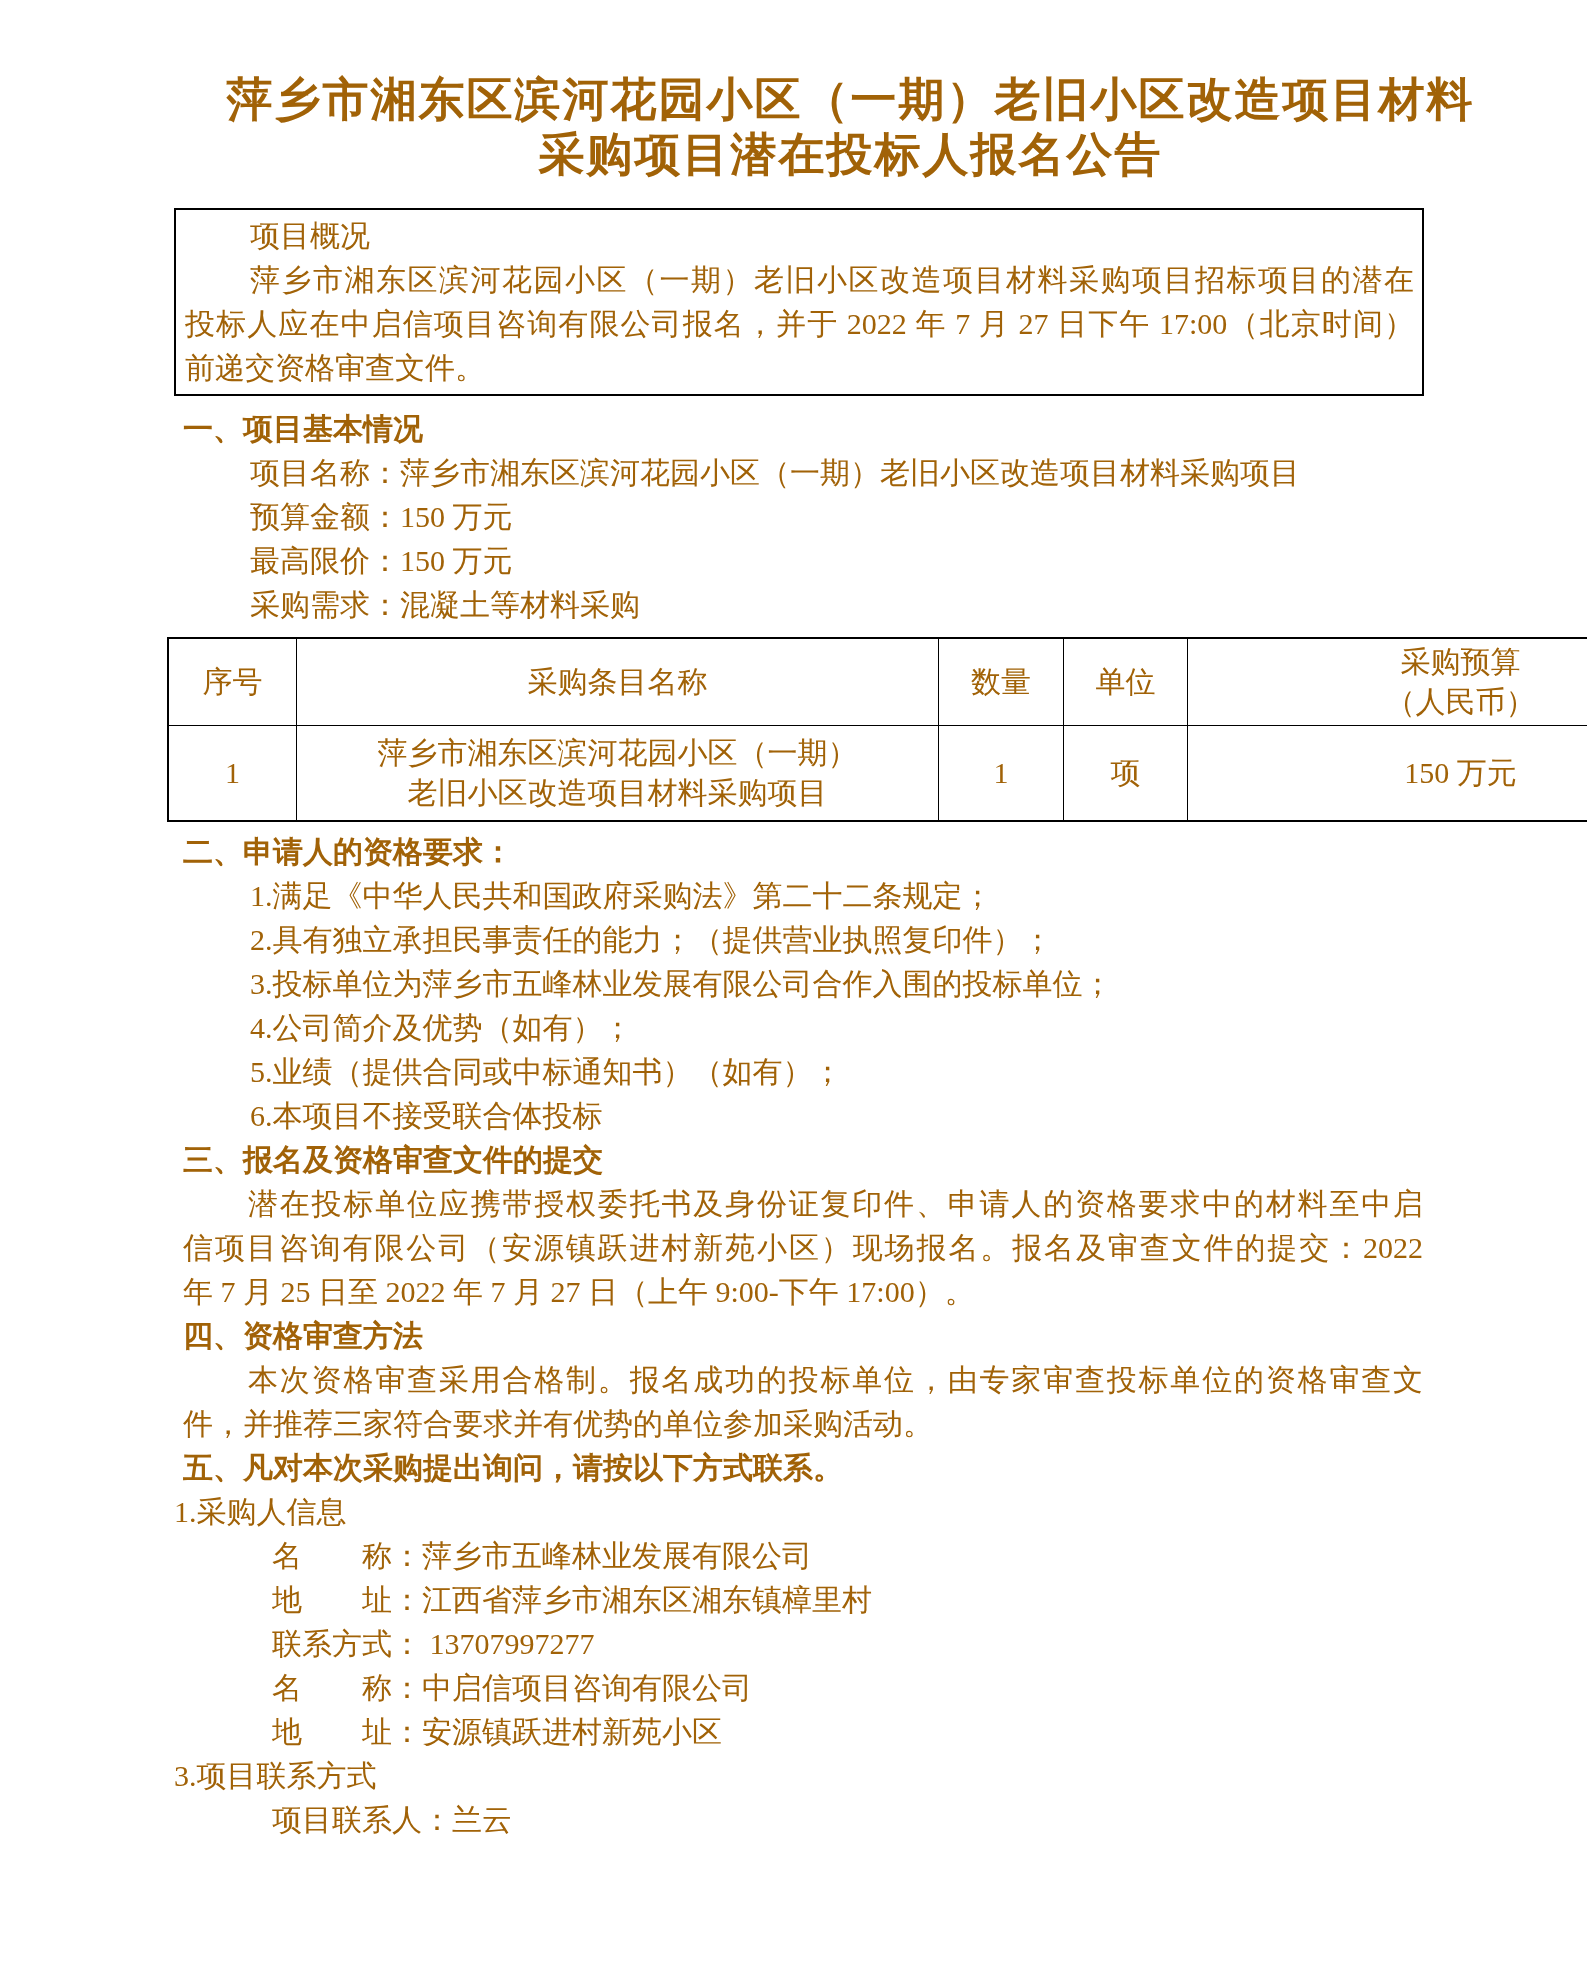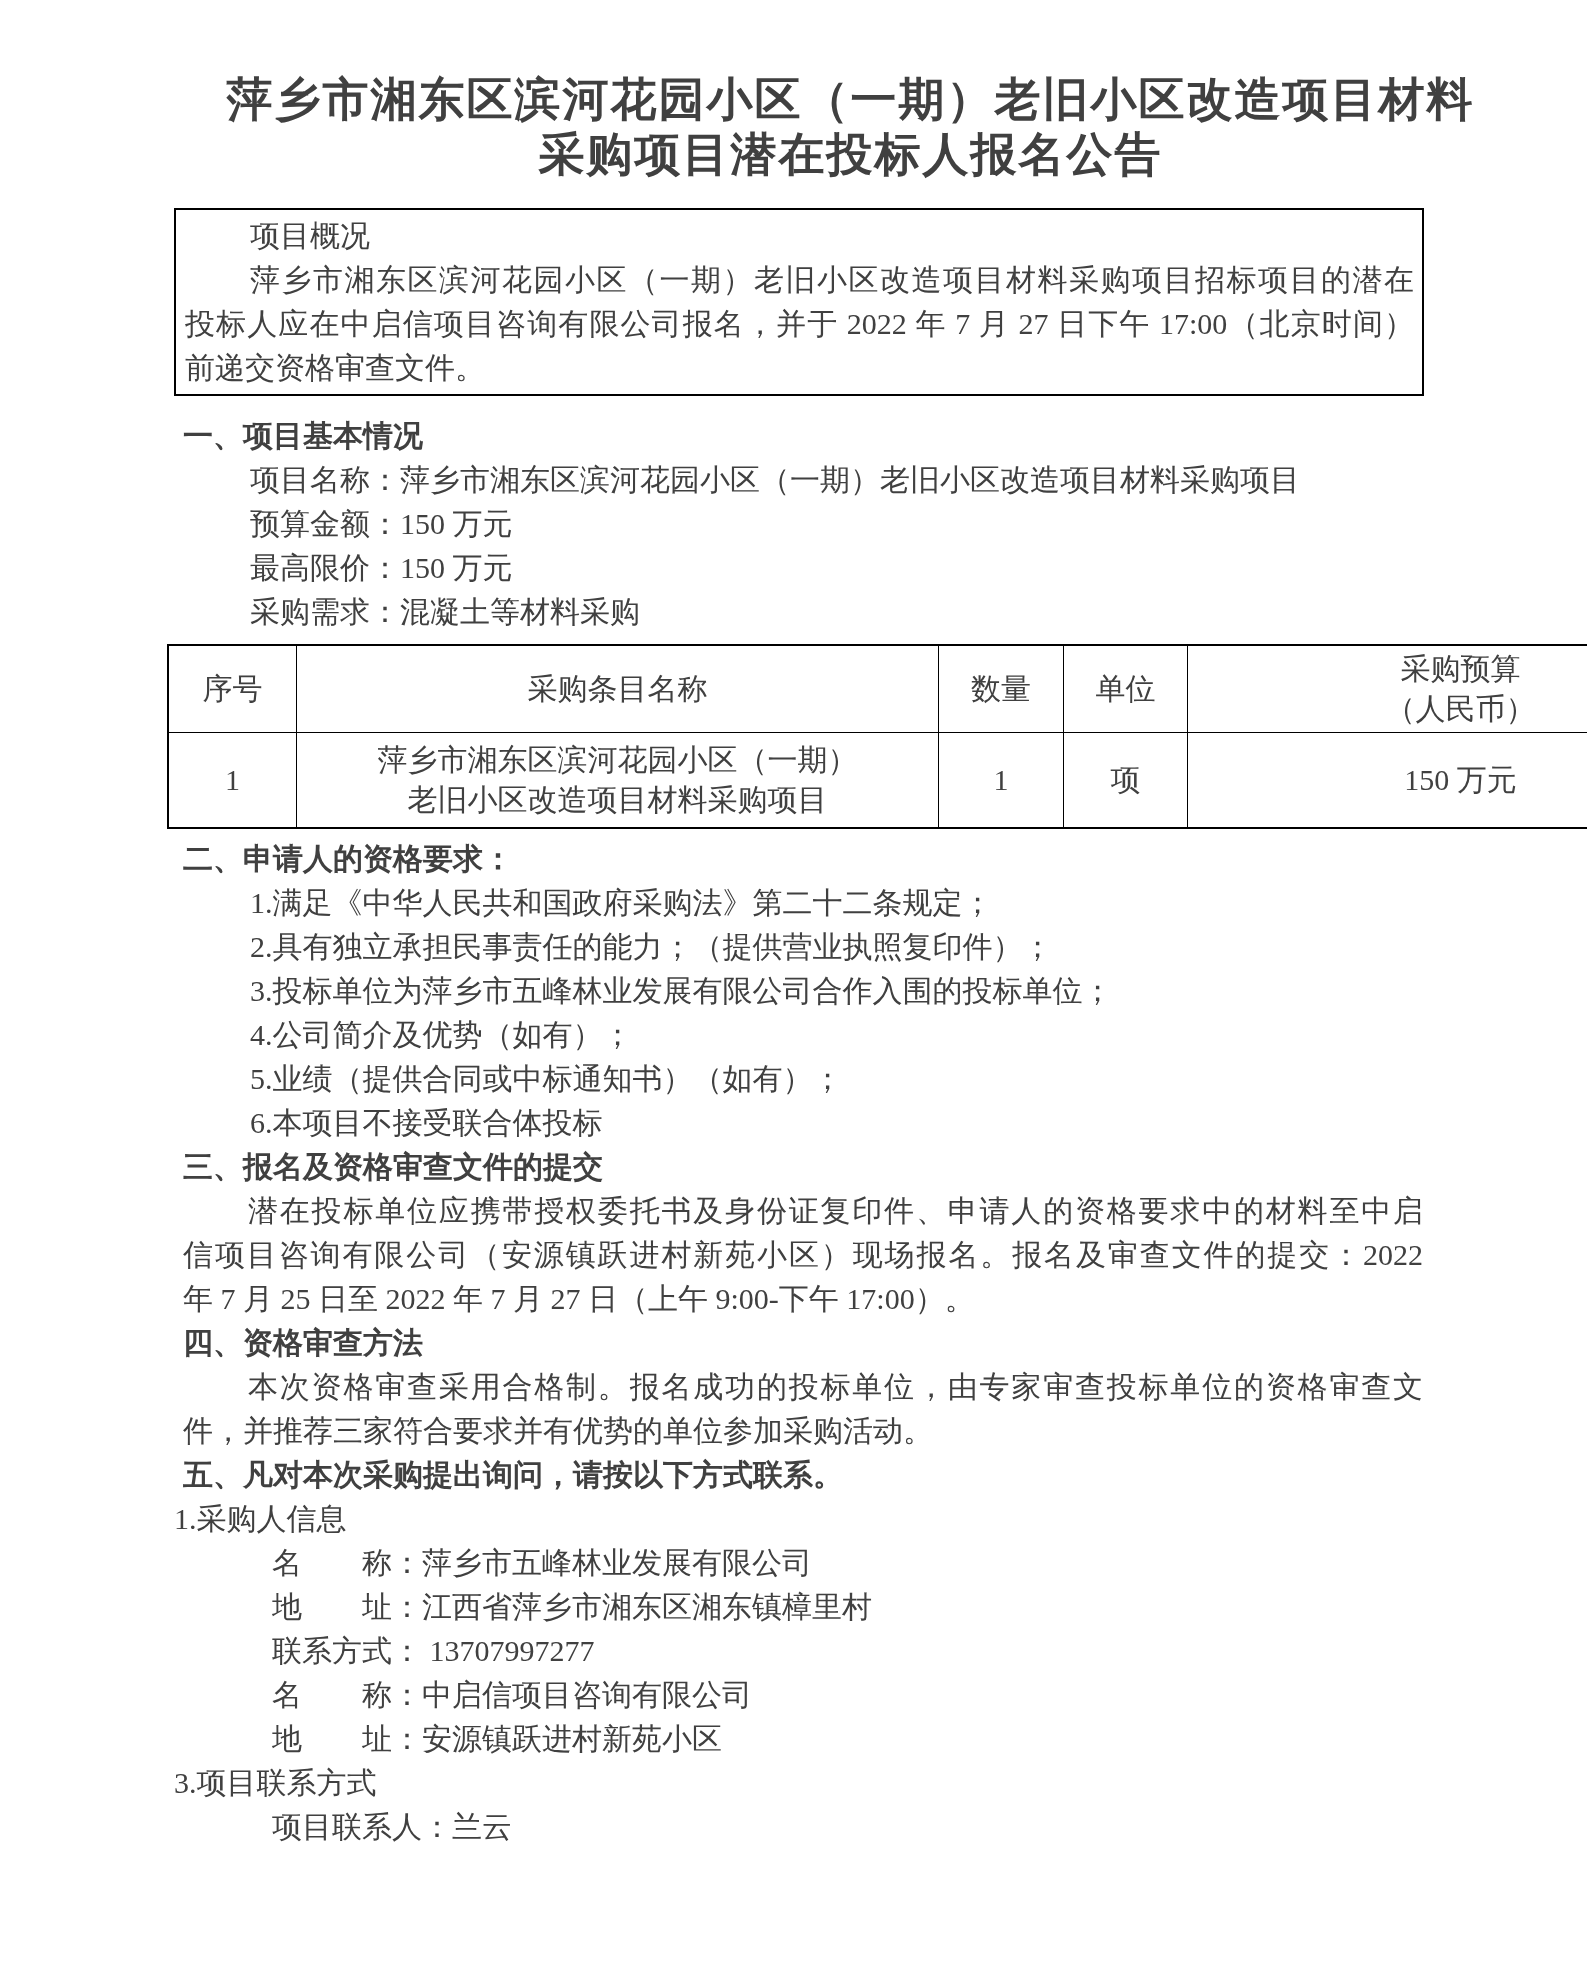--- a/index.html
+++ b/index.html
@@ -2,21 +2,21 @@
 <html lang="zh"><head>
 <meta charset="utf-8">
 <style>
   html, body { margin: 0; padding: 0; background: #ffffff; }
   .page {
     position: relative;
     width: 1587px;
     height: 1988px;
     margin: 0 auto;
     background: #ffffff;
-    color: #404040;
+    color: #a16207;
     font-family: "Liberation Serif", "DejaVu Serif", serif;
     font-size: 30px;
     overflow: hidden;
     box-sizing: border-box;
     padding: 0 114px 0 174px;
   }
   .title {
     margin-top: 72px;
     text-align: center;
     font-size: 46px;
@@ -33,21 +33,21 @@
     border: 2px solid #000;
     padding: 4px 8px 4px 9px;
     box-sizing: border-box;
   }
   .line { line-height: 44px; min-height: 44px; }
   .indent { text-indent: 65px; }
   .just { text-align: justify; text-align-last: justify; }
   .u { text-decoration-thickness: 1.5px; text-underline-offset: 7px; }
   .pre { white-space: pre; }
   .h { font-weight: bold; margin-left: 9px; }
-  .h1x { margin-top: 18px; }
+  .h1x { margin-top: 11px; }
   .item { margin-left: 76px; }
   .para { margin-left: 9px; width: 1240px; }
   .sub { }
   .lbl { margin-left: 98px; }
   table.ptable {
     border-collapse: collapse;
     border: 2px solid #000;
     margin-left: -7px;
     margin-top: 10px;
     margin-bottom: 8px;

